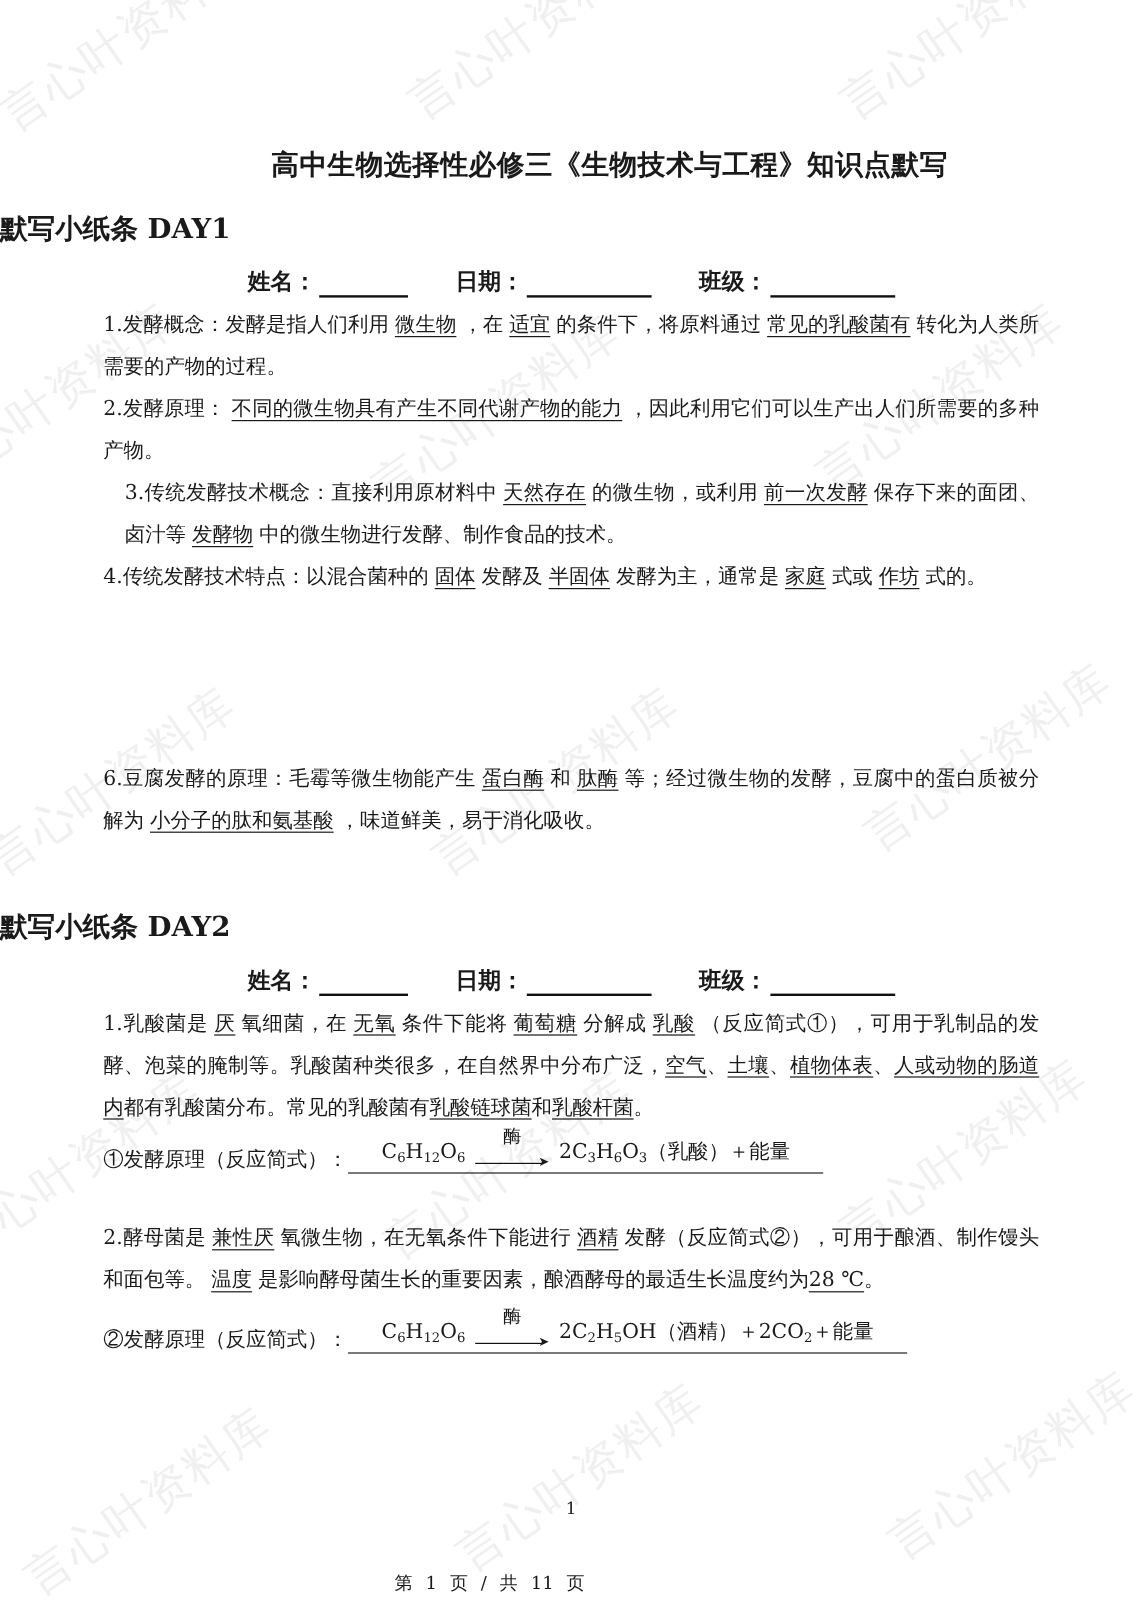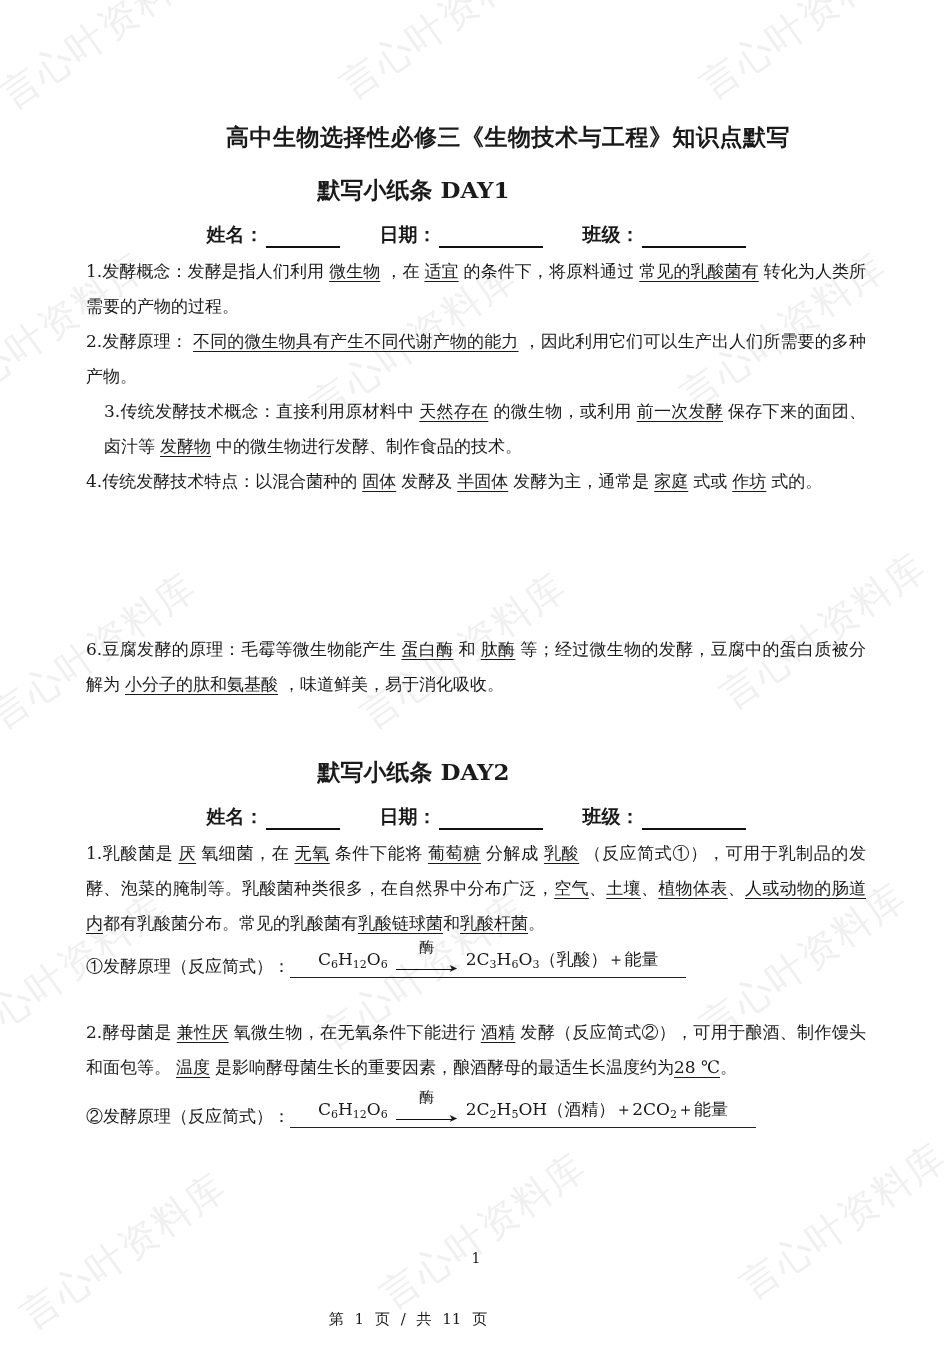--- a/index.html
+++ b/index.html
@@ -13,21 +13,21 @@
       position: absolute; font-family: "DejaVu Sans", sans-serif;
       font-size: 38px; color: #f0f0f0; transform: rotate(-35deg);
       transform-origin: left bottom; white-space: nowrap; letter-spacing: 2px;
     }
     .page { position: absolute; inset: 0; z-index: 1; }
     .title {
       position: absolute; left: 0; width: 952px; top: 122px; text-align: center;
       font-size: 23px; font-weight: bold; letter-spacing: 0.5px; margin-left: 32px;
     }
     .day-title {
-      position: absolute; left: 0; width: 827px; text-align: center;
+      position: absolute; left: 0; width: 827px; 
       font-size: 23px; font-weight: bold;
     }
     .info-row {
       position: absolute; left: 0; width: 952px; display: flex; justify-content: center;
       font-size: 19px; font-weight: bold;
     }
     .info-field { display: flex; align-items: flex-end; margin: 0 20px; }
     .blank-line { display: inline-block; border-bottom: 2px solid #111; height: 18px; margin-left: 2px; }
     .para {
       position: absolute; left: 86px; width: 780px; font-size: 17px; line-height: 35px;

